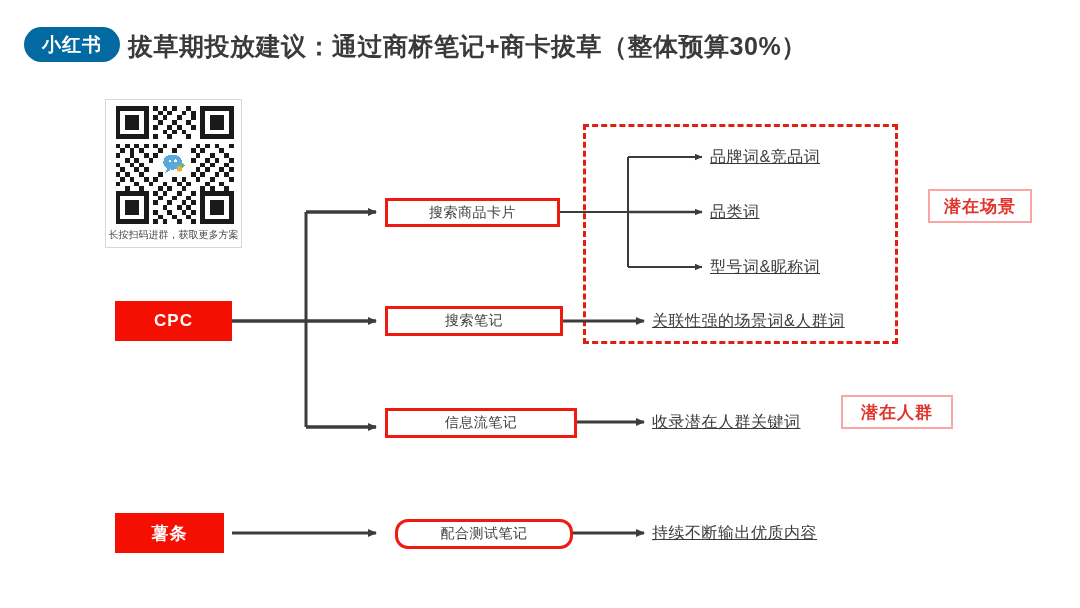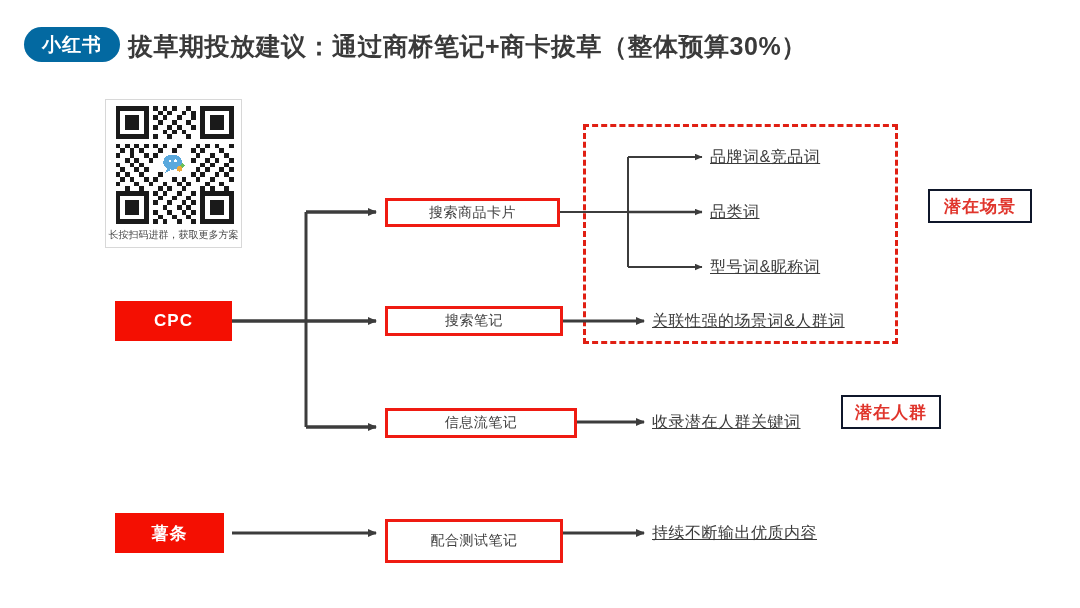--- a/index.html
+++ b/index.html
@@ -116,21 +116,21 @@
     font-size: 16px;
     color: #3b3b3b;
     white-space: nowrap;
     letter-spacing: 0.5px;
     text-decoration: underline;
   }
 
   
   .badge {
     position: absolute;
-    border: 2px solid #0f172a;
+    border: 2px solid #fca5a5;
     background: #ffffff;
     display: flex;
     align-items: center;
     justify-content: center;
     box-sizing: border-box;
   }
   .badge span {
     color: #e0352c;
     font-size: 17px;
     font-weight: bold;
@@ -381,32 +381,32 @@
 
   <div class="outline-box" style="left:385px; top:198px; width:175px; height:29px;">
     <span>搜索商品卡片</span>
   </div>
   <div class="outline-box" style="left:385px; top:306px; width:178px; height:30px;">
     <span>搜索笔记</span>
   </div>
   <div class="outline-box" style="left:385px; top:408px; width:192px; height:30px;">
     <span>信息流笔记</span>
   </div>
-  <div class="outline-box" style="left:385px; top:519px; width:178px; height:44px;">
+  <div class="outline-box" style="left:395px; top:519px; width:178px; height:30px;border-radius:13px;">
     <span>配合测试笔记</span>
   </div>
 
   <div class="text-node" style="left:710px; top:147px;">品牌词&amp;竞品词</div>
   <div class="text-node" style="left:710px; top:202px;">品类词</div>
   <div class="text-node" style="left:710px; top:257px;">型号词&amp;昵称词</div>
 
   <div class="text-node" style="left:652px; top:311px;">关联性强的场景词&amp;人群词</div>
   <div class="text-node" style="left:652px; top:412px;">收录潜在人群关键词</div>
   <div class="text-node" style="left:652px; top:523px;">持续不断输出优质内容</div>
 
   <div class="badge" style="left:928px; top:189px; width:104px; height:34px;">
     <span>潜在场景</span>
   </div>
-  <div class="badge" style="left:841px; top:395px; width:100px; height:34px;justify-content:center;">
+  <div class="badge" style="left:841px; top:395px; width:112px; height:34px;justify-content:center;">
     <span>潜在人群</span>
   </div>
 
 </div>
 
 </body></html>

